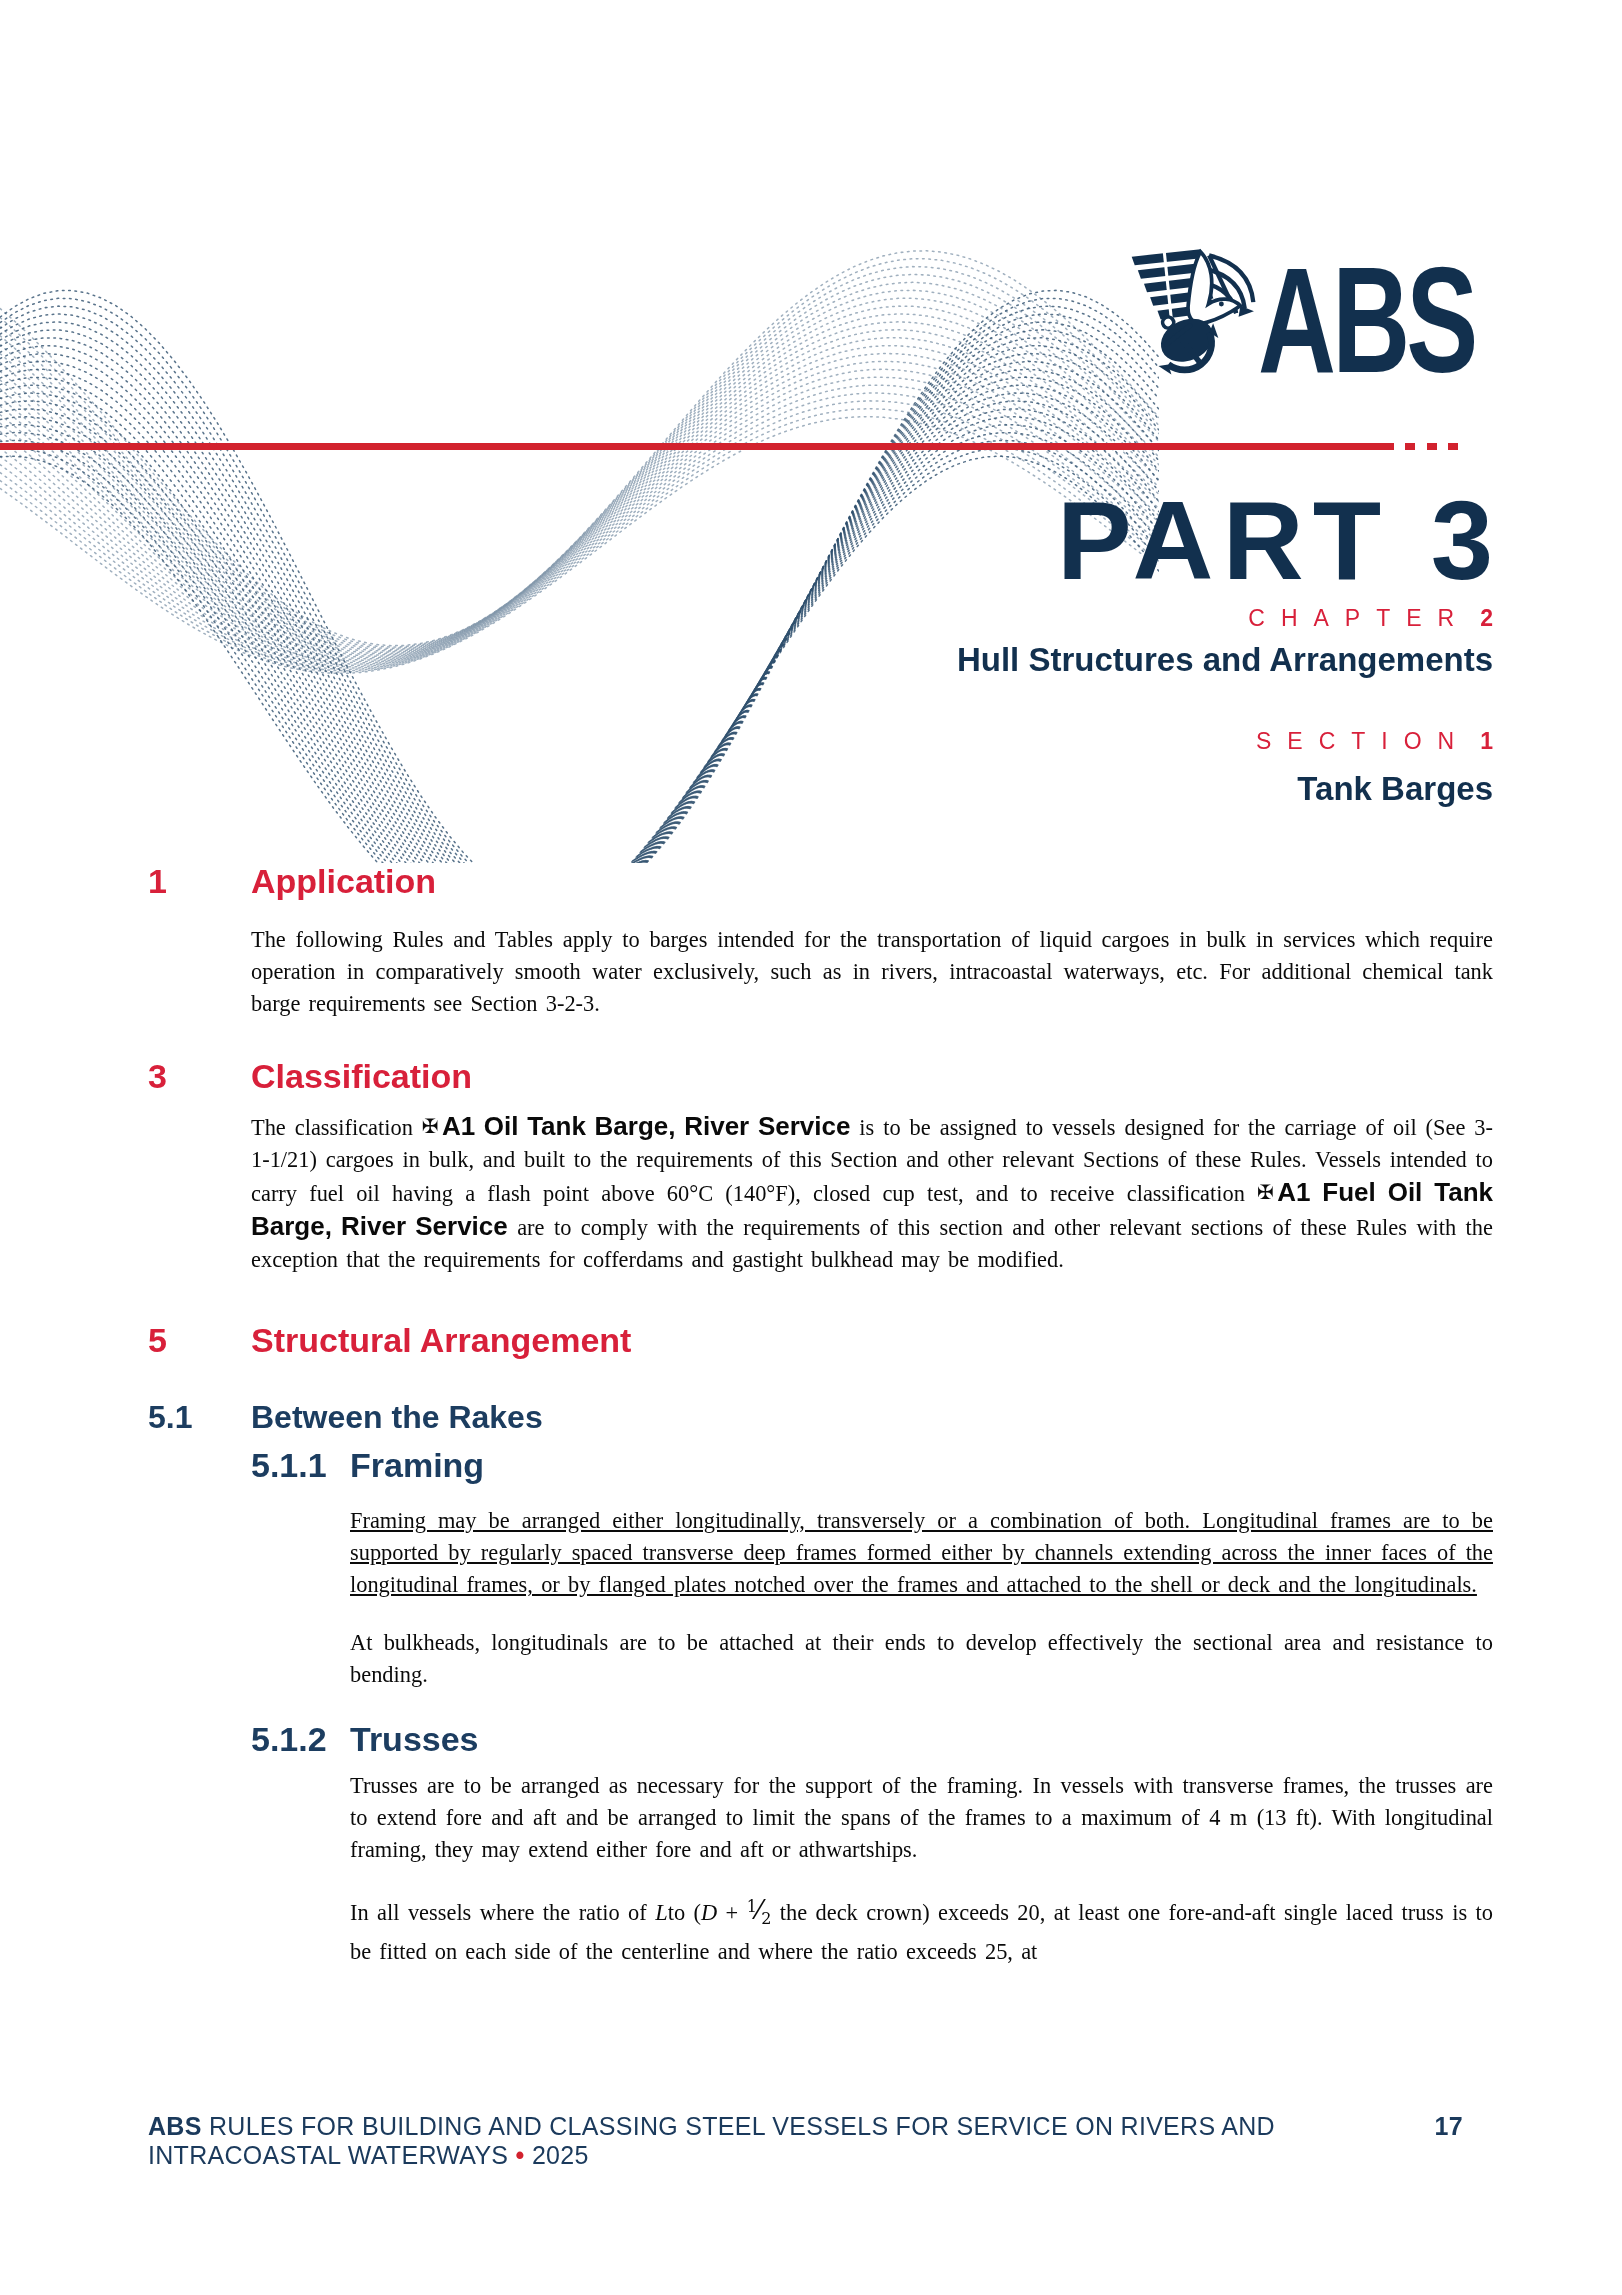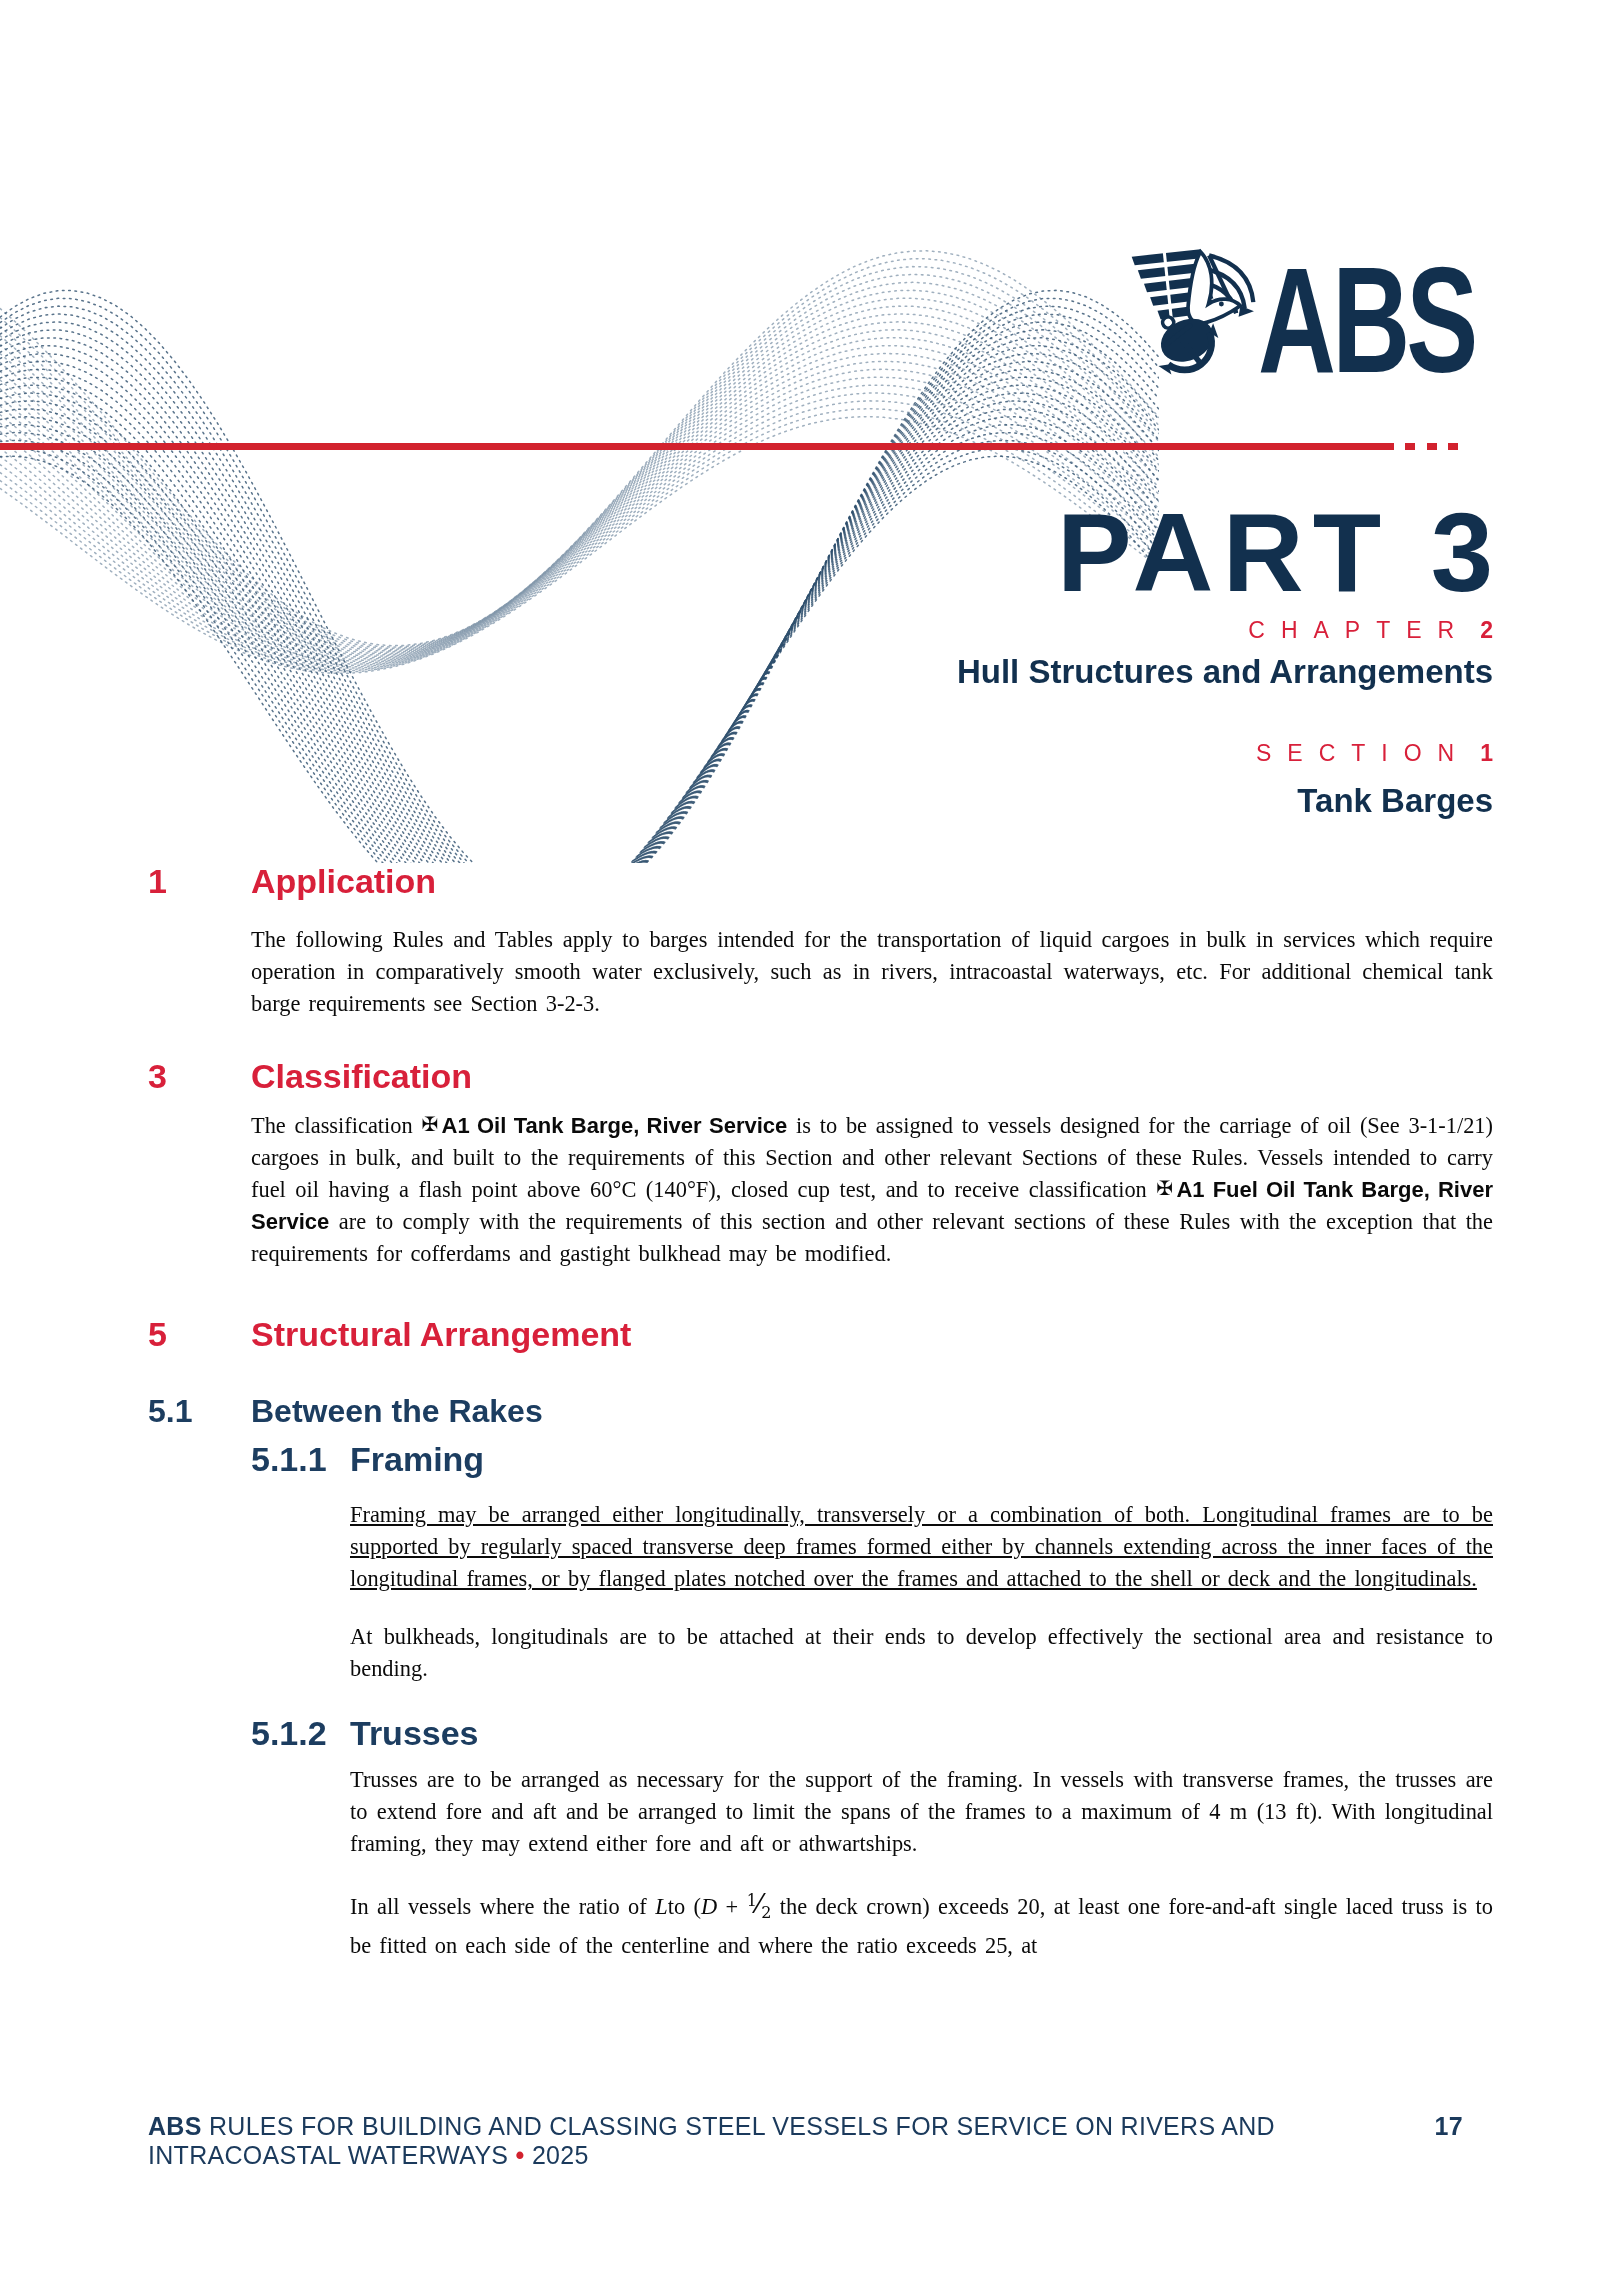--- a/index.html
+++ b/index.html
@@ -32,21 +32,21 @@
   .logo svg{display:block;}
   .abs-text{
     display:block;
     font-family:"Liberation Sans", sans-serif;
     font-weight:bold;font-size:150px;line-height:1;
     letter-spacing:-5.3px;color:var(--navy);
     transform:scaleX(.72);transform-origin:0 0;
     margin-left:1.3px;
   }
   
-  .masthead{position:absolute;right:130px;top:12px;width:922px;height:856px;}
+  .masthead{position:absolute;right:130px;top:0;width:922px;height:856px;}
   .masthead > div{position:absolute;right:0;white-space:nowrap;text-align:right;}
   .mh-part{
     top:485px;
     font-family:"Liberation Sans", sans-serif;font-weight:bold;
     font-size:112px;line-height:1;letter-spacing:9.2px;margin-right:-9.2px;
     color:var(--navy);
   }
   .mh-label-line{font-family:"Liberation Sans", sans-serif;color:var(--red);font-size:23px;line-height:1;}
   .mh-label{letter-spacing:16px;margin-right:-16px;font-weight:400;}
   .mh-num{font-weight:bold;margin-left:26px;}
@@ -72,21 +72,21 @@
   .m-s1p1{margin-top:24px;}
   .m-s3h{margin-top:38px;}
   .m-s3p1{margin-top:14.5px;}
   .m-s5h{margin-top:46px;}
   .m-s51{margin-top:42px;}
   .m-s511{margin-top:18.4px;}
   .m-p-first{margin-top:25px;text-decoration:underline;}
   .m-p-next{margin-top:26px;}
   .m-s512{margin-top:34px;}
   .m-p512a{margin-top:16px;}
-  .bsans{font-family:"Liberation Sans", sans-serif;font-weight:bold;font-size:22px;word-spacing:0.7px;}
+  .bsans{font-family:"Liberation Sans", sans-serif;font-weight:bold;font-size:26px;word-spacing:0.7px;}
   .cross{font-family:"DejaVu Sans", sans-serif;font-size:20px;margin-right:3.3px;position:relative;top:-1.3px;}
   .mvar{font-style:italic;}
   .frac{font-family:"DejaVu Serif", serif;white-space:nowrap;}
   .frac sup{font-size:16px;vertical-align:6.6px;}
   .frac sub{font-size:16px;vertical-align:-5.3px;}
   .fslash{font-size:26px;}
   
   .footer{
     position:absolute;left:148px;top:2112px;width:1327px;
     font-family:"Liberation Sans", sans-serif;

